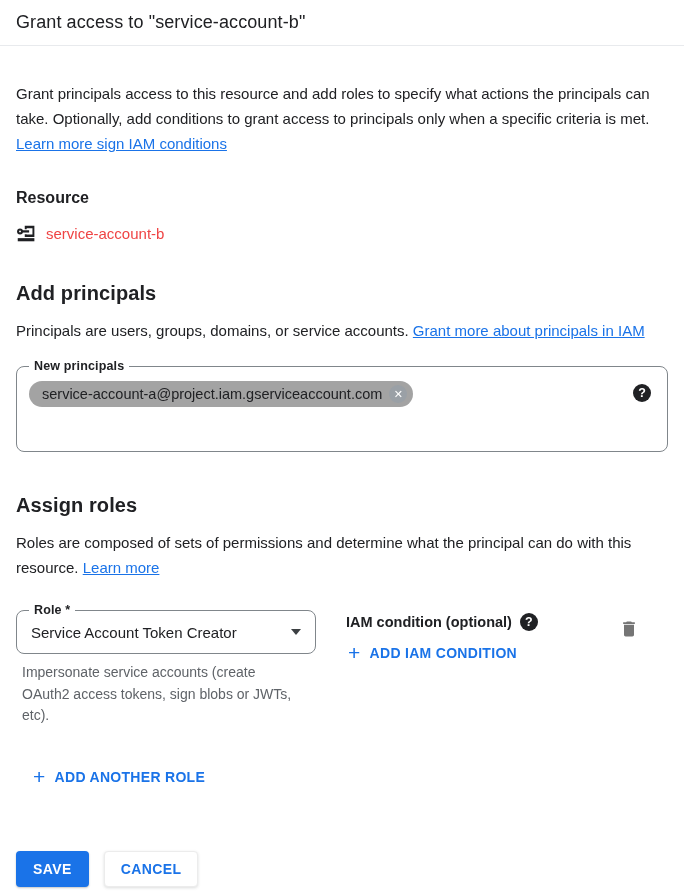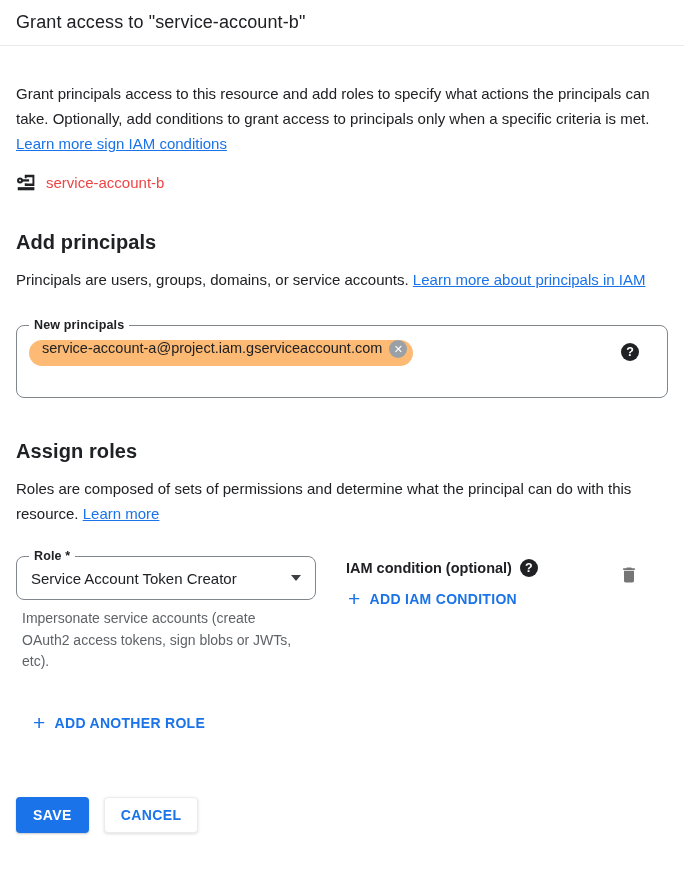--- a/index.html
+++ b/index.html
@@ -53,31 +53,31 @@
     background: #fff;
     padding: 0 5px;
     font-size: 12.5px;
     font-weight: 700;
     color: #202124;
     letter-spacing: 0.15px;
     line-height: 17px;
     white-space: nowrap;
   }
   .principals-field {
-    margin-top: 33px;
-    height: 73px;
-    padding: 14px 28px 0 12px;
+    margin-top: 23px;
+    height: 86px;
+    padding: 14px 16px 0 12px;
     display: flex;
     align-items: flex-start;
     justify-content: space-between;
   }
   
   .chip {
-    display: inline-flex; 
-    background: #fdba74;
+    display: inline-flex; align-items: center;
+    background: #a3a3a3;
     border-radius: 15px;
     height: 26px;
     padding: 0 6px 0 13px;
     max-width: 560px;
   }
   .chip-text { font-size: 14.5px; color: #202124; white-space: nowrap; }
   .chip-remove {
     margin-left: 7px;
     width: 18px; height: 18px;
     border-radius: 50%;
@@ -178,38 +178,39 @@
 
   <div class="dialog-header">
     <span class="dialog-title">Grant access to "service-account-b"</span>
   </div>
 
   <div class="content">
 
     <p class="body-text intro-paragraph"><span>Grant principals access to this resource and add roles to specify what actions the principals can take. Optionally, add conditions to grant access to principals only when a specific criteria is met.</span>
       <a class="inline-link">Learn more sign IAM conditions</a></p>
 
+    <h2 class="resource-heading">Resource</h2>
 
     <div class="resource-row">
       <span class="sa-icon">
         <svg width="21" height="21" viewBox="0 0 24 24" fill="#202124">
           <path d="M10 3h11v13H10v-3.2h2.2V13h6.6V6h-6.6v1.2H10z"></path>
           <circle cx="4.6" cy="9.6" r="3.4"></circle>
           <circle cx="4.6" cy="9.6" r="1.1" fill="#fff"></circle>
           <rect x="7" y="8.3" width="8" height="2.6"></rect>
           <rect x="2" y="17.3" width="19" height="3.6"></rect>
         </svg>
       </span>
       <span class="res-name">service-account-b</span>
     </div>
 
     <h2 class="section-heading add-principals-heading">Add principals</h2>
 
     <p class="body-text section-desc"><span>Principals are users, groups, domains, or service accounts.</span>
-      <a class="inline-link">Learn more about principals in IAM</a></p>
+      <a class="inline-link">Grant more about principals in IAM</a></p>
 
     <div class="outlined-field principals-field">
       <span class="field-label">New principals</span>
       <span class="chip">
         <span class="chip-text">service-account-a@project.iam.gserviceaccount.com</span>
         <span class="chip-remove">✕</span>
       </span>
       <span class="help-icon">?</span>
     </div>
 

